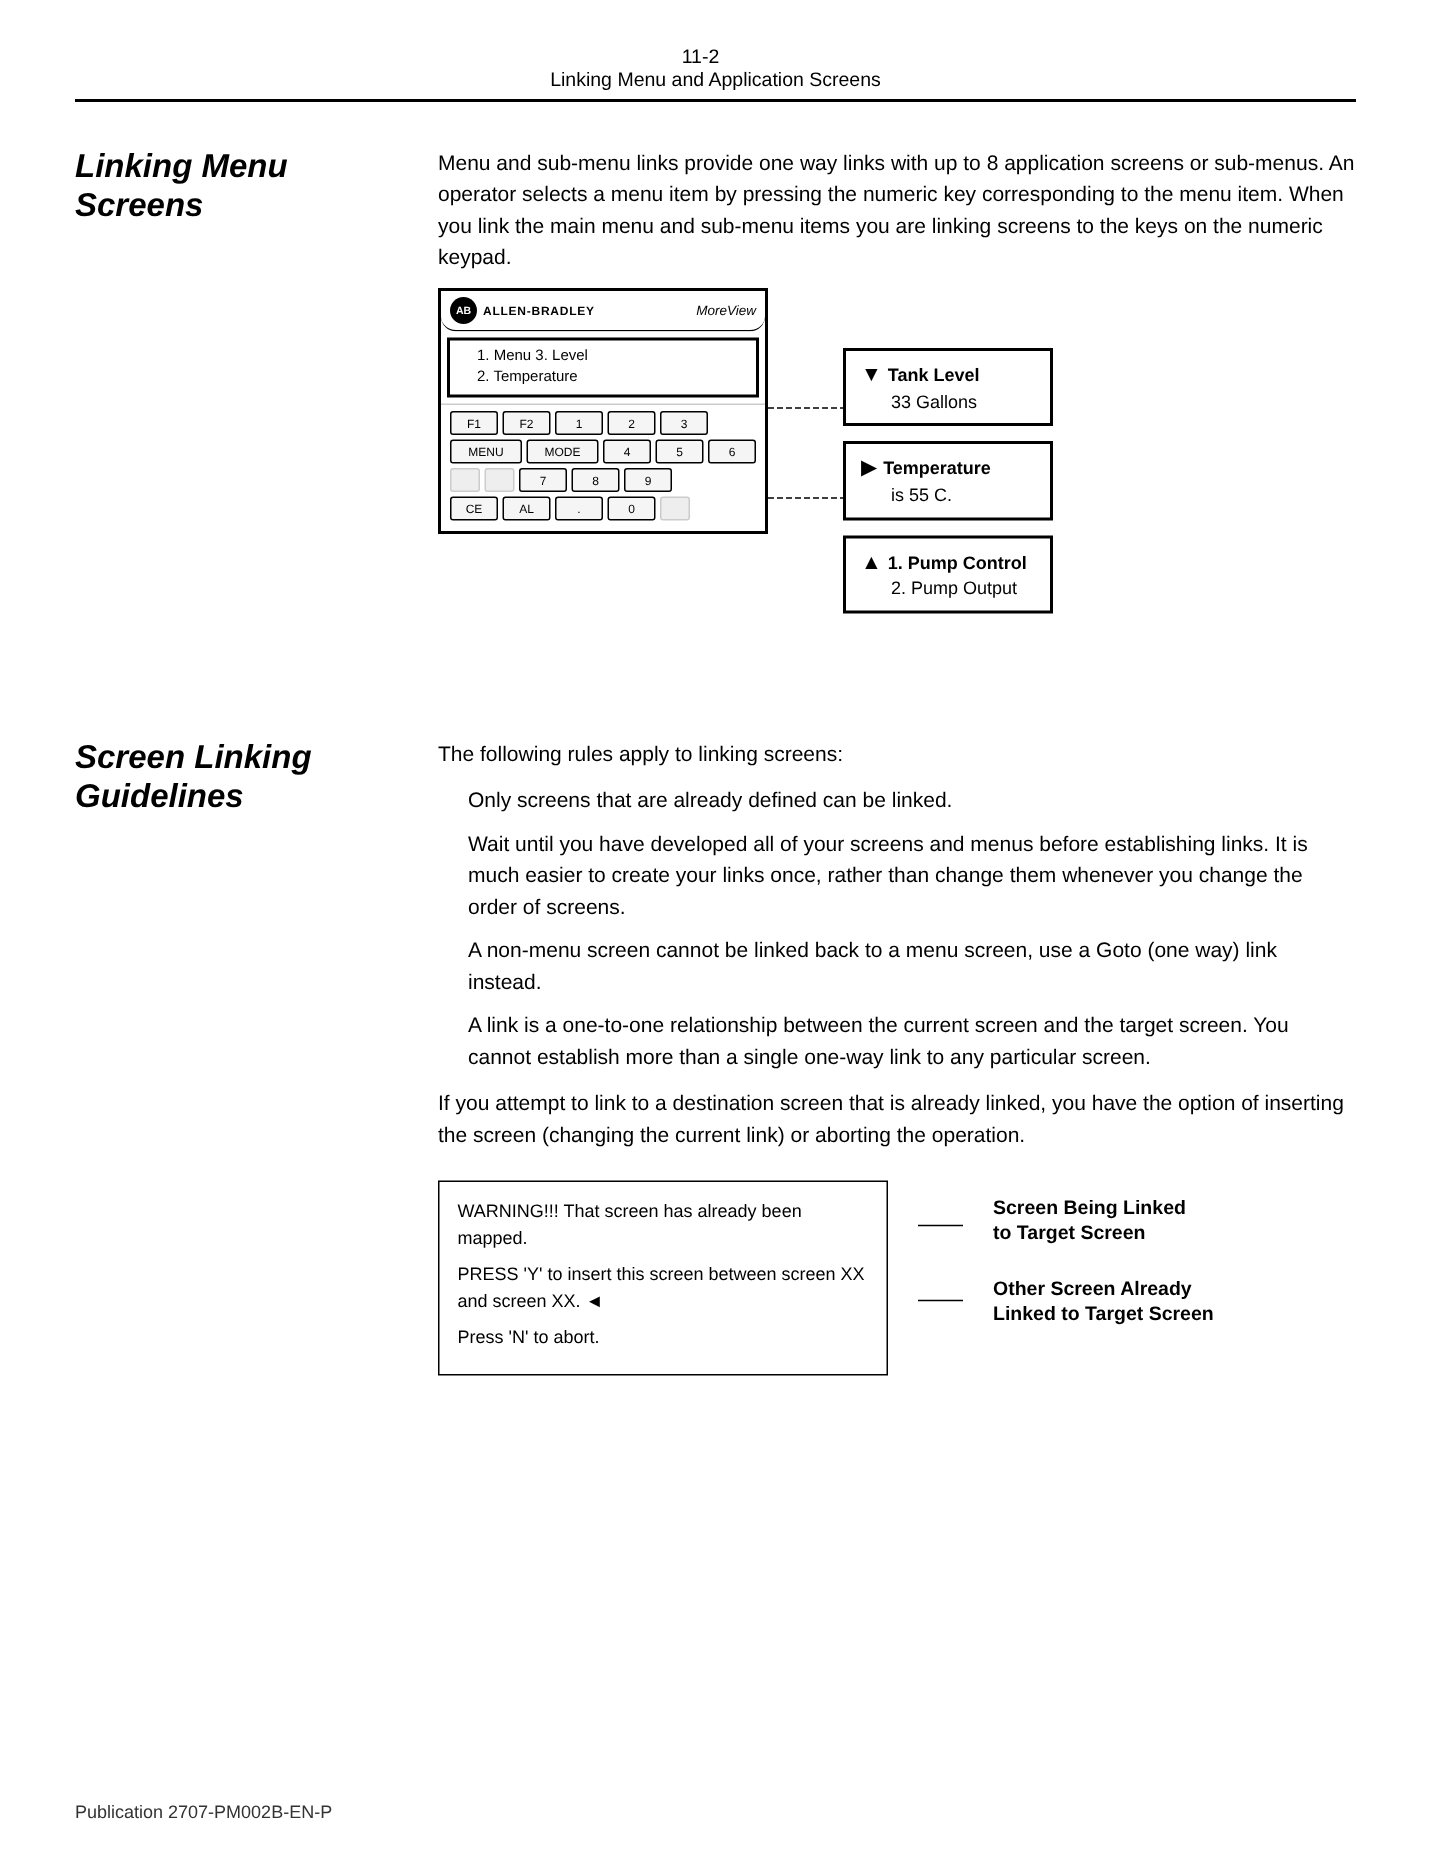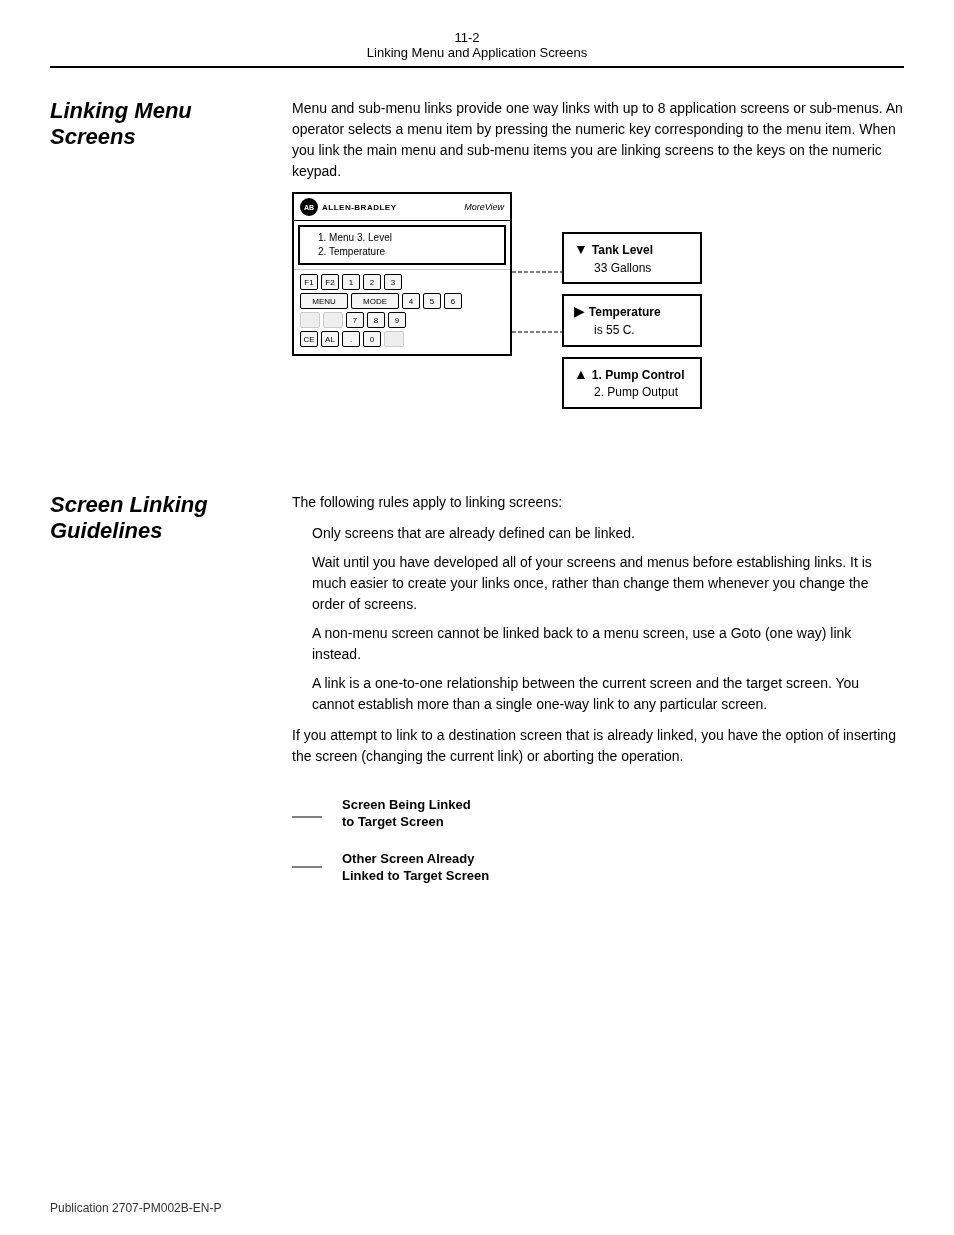--- a/index.html
+++ b/index.html
@@ -66,20 +66,21 @@
       padding: 0;
       position: relative;
     }
     .device-header {
       display: flex;
       align-items: center;
       justify-content: space-between;
       padding: 4px 6px;
       border-bottom: 1px solid #000;
       font-size: 10px;
+      border-radius: 10px;
     }
     .device-logo {
       display: flex;
       align-items: center;
       gap: 4px;
     }
     .ab-logo {
       width: 18px;
       height: 18px;
       background: #000;
@@ -120,21 +121,21 @@
       padding: 4px 6px;
     }
     .keypad-row {
       display: flex;
       gap: 3px;
       margin-bottom: 3px;
       align-items: center;
     }
     .key {
       border: 1px solid #000;
-      width: 18px;
+      width: 32px;
       height: 16px;
       display: flex;
       align-items: center;
       justify-content: center;
       font-size: 8px;
       background: #f5f5f5;
       border-radius: 2px;
     }
     .key-wide {
       width: 48px;
@@ -328,20 +329,25 @@
       <div class="guidelines-list">
         <p>Only screens that are already defined can be linked.</p>
         <p>Wait until you have developed all of your screens and menus before establishing links.  It is much easier to create your links once, rather than change them whenever you change the order of screens.</p>
         <p>A non-menu screen cannot be linked back to a menu screen, use a Goto (one way) link instead.</p>
         <p>A link is a one-to-one relationship between the current screen and the target screen.  You cannot establish more than a single one-way link to any particular screen.</p>
       </div>
 
       <p style="margin-top:10px;">If you attempt to link to a destination screen that is already linked, you have the option of inserting the screen (changing the current link) or aborting the operation.</p>
 
       <div class="warning-diagram">
+        <div class="warning-box">
+          <p>WARNING!!!   That screen has already been mapped.</p>
+          <p>PRESS 'Y' to insert this screen between screen XX and screen XX. ◄</p>
+          <p>Press 'N' to abort.</p>
+        </div>
 
         <svg width="30" height="100" style="margin-top:10px; flex-shrink:0;">
           <line x1="0" y1="20" x2="30" y2="20" stroke="#000" stroke-width="1"></line>
           <line x1="0" y1="70" x2="30" y2="70" stroke="#000" stroke-width="1"></line>
         </svg>
         <div class="warning-labels">
           <div class="warning-label-item">
             <strong>Screen Being Linked<br>to Target Screen</strong>
           </div>
           <div class="warning-label-item">

